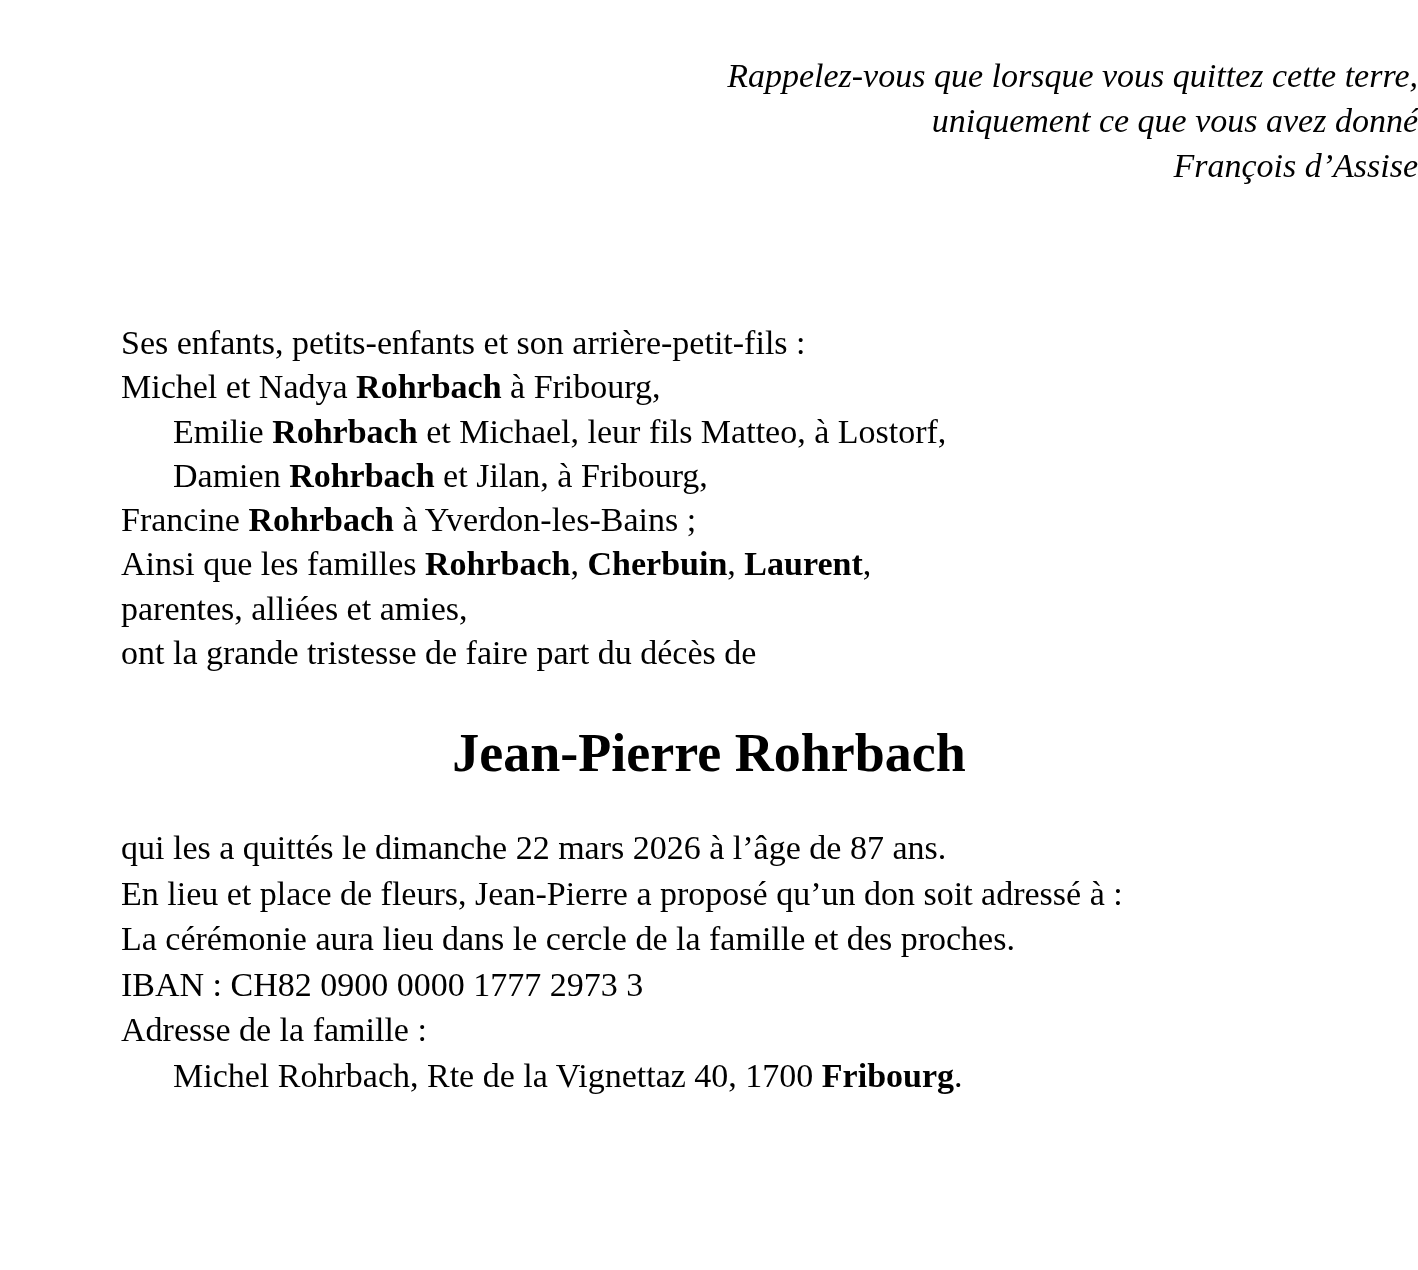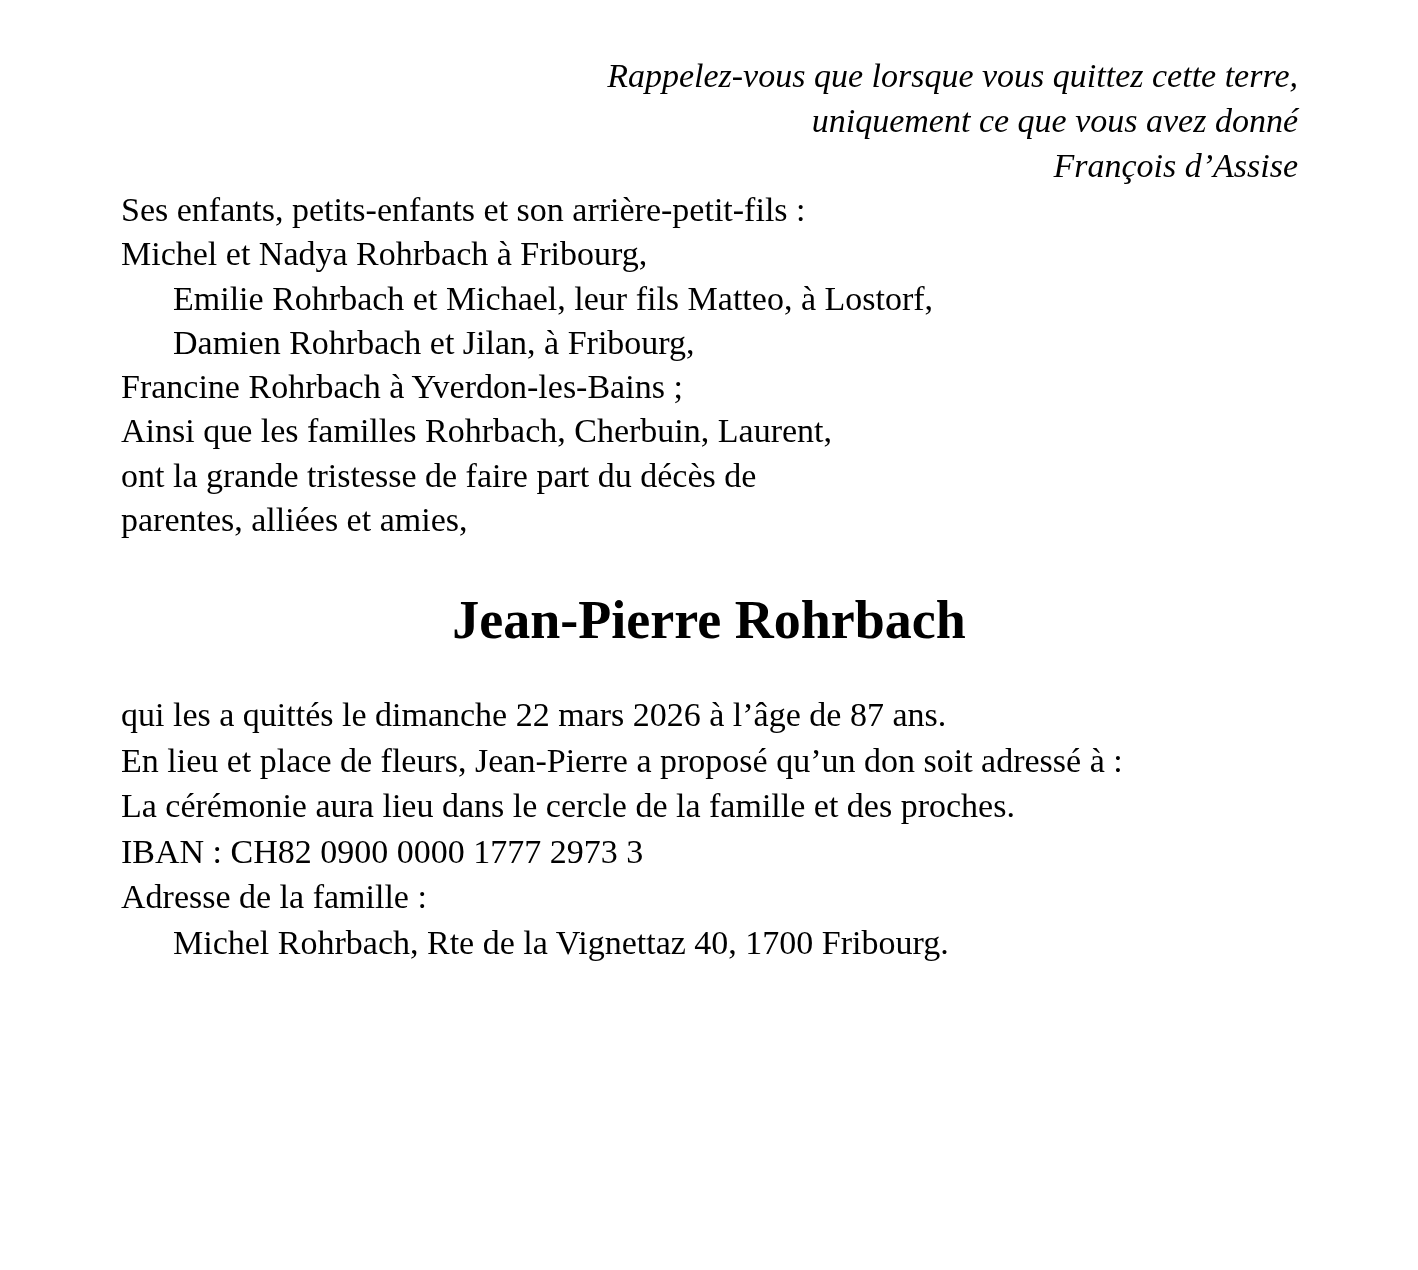--- a/index.html
+++ b/index.html
@@ -16,66 +16,66 @@
     font-family: "Liberation Serif", "DejaVu Serif", serif;
     overflow: hidden;
     box-sizing: border-box;
     padding-top: 53px;
   }
   .quote {
     text-align: right;
     font-style: italic;
     font-size: 34px;
     line-height: 45px;
-    padding-right: 120px;
   }
   .family {
+    margin-top: 133px;
     margin-left: 121px;
     font-size: 34px;
     line-height: 44.3px;
   }
   .title {
     margin: 45px 0 0 0;
     text-align: center;
     font-size: 54px;
     line-height: 66px;
     font-weight: bold;
     letter-spacing: 0px;
   }
   .details {
     margin-top: 39px;
     margin-left: 121px;
     font-size: 34px;
     line-height: 45.5px;
   }
   .line { white-space: nowrap; }
   .indent { padding-left: 52px; }
-  .b { font-weight: normal; }
+  .b { font-weight: bold; }
   .i { font-style: italic; }
 </style>
 </head>
 <body>
 
 <div class="page">
 
   <div class="quote">
       <div class="line">Rappelez-vous que lorsque vous quittez cette terre,</div>
       <div class="line">uniquement ce que vous avez donné</div>
       <div class="line">François d’Assise</div>
     </div>
 
   <div class="family">
       <div class="line"><span class="">Ses enfants, petits-enfants et son arrière-petit-fils :</span></div>
       <div class="line"><span class="">Michel et Nadya </span><span class="b ">Rohrbach</span><span class=""> à Fribourg,</span></div>
       <div class="line indent"><span class="">Emilie </span><span class="b ">Rohrbach</span><span class=""> et Michael, leur fils Matteo, à Lostorf,</span></div>
       <div class="line indent"><span class="">Damien </span><span class="b ">Rohrbach</span><span class=""> et Jilan, à Fribourg,</span></div>
       <div class="line"><span class="">Francine </span><span class="b ">Rohrbach</span><span class=""> à Yverdon-les-Bains ;</span></div>
       <div class="line"><span class="">Ainsi que les familles </span><span class="b ">Rohrbach</span><span class="">, </span><span class="b ">Cherbuin</span><span class="">, </span><span class="b ">Laurent</span><span class="">,</span></div>
+      <div class="line"><span class="">parentes, alliées et amies,</span></div>
       <div class="line"><span class="">ont la grande tristesse de faire part du décès de</span></div>
-      <div class="line"><span class="">parentes, alliées et amies,</span></div>
     </div>
 
   <h1 class="title">Jean-Pierre Rohrbach</h1>
 
   <div class="details">
       <div class="line"><span class="">qui les a quittés le dimanche 22 mars 2026 à l’âge de 87 ans.</span></div>
       <div class="line"><span class="">En lieu et place de fleurs, Jean-Pierre a proposé qu’un don soit adressé à :</span></div>
       <div class="line"><span class="">La cérémonie aura lieu dans le cercle de la famille et des proches.</span></div>
       <div class="line"><span class="">IBAN : CH82 0900 0000 1777 2973 3</span></div>
       <div class="line"><span class="">Adresse de la famille :</span></div>

